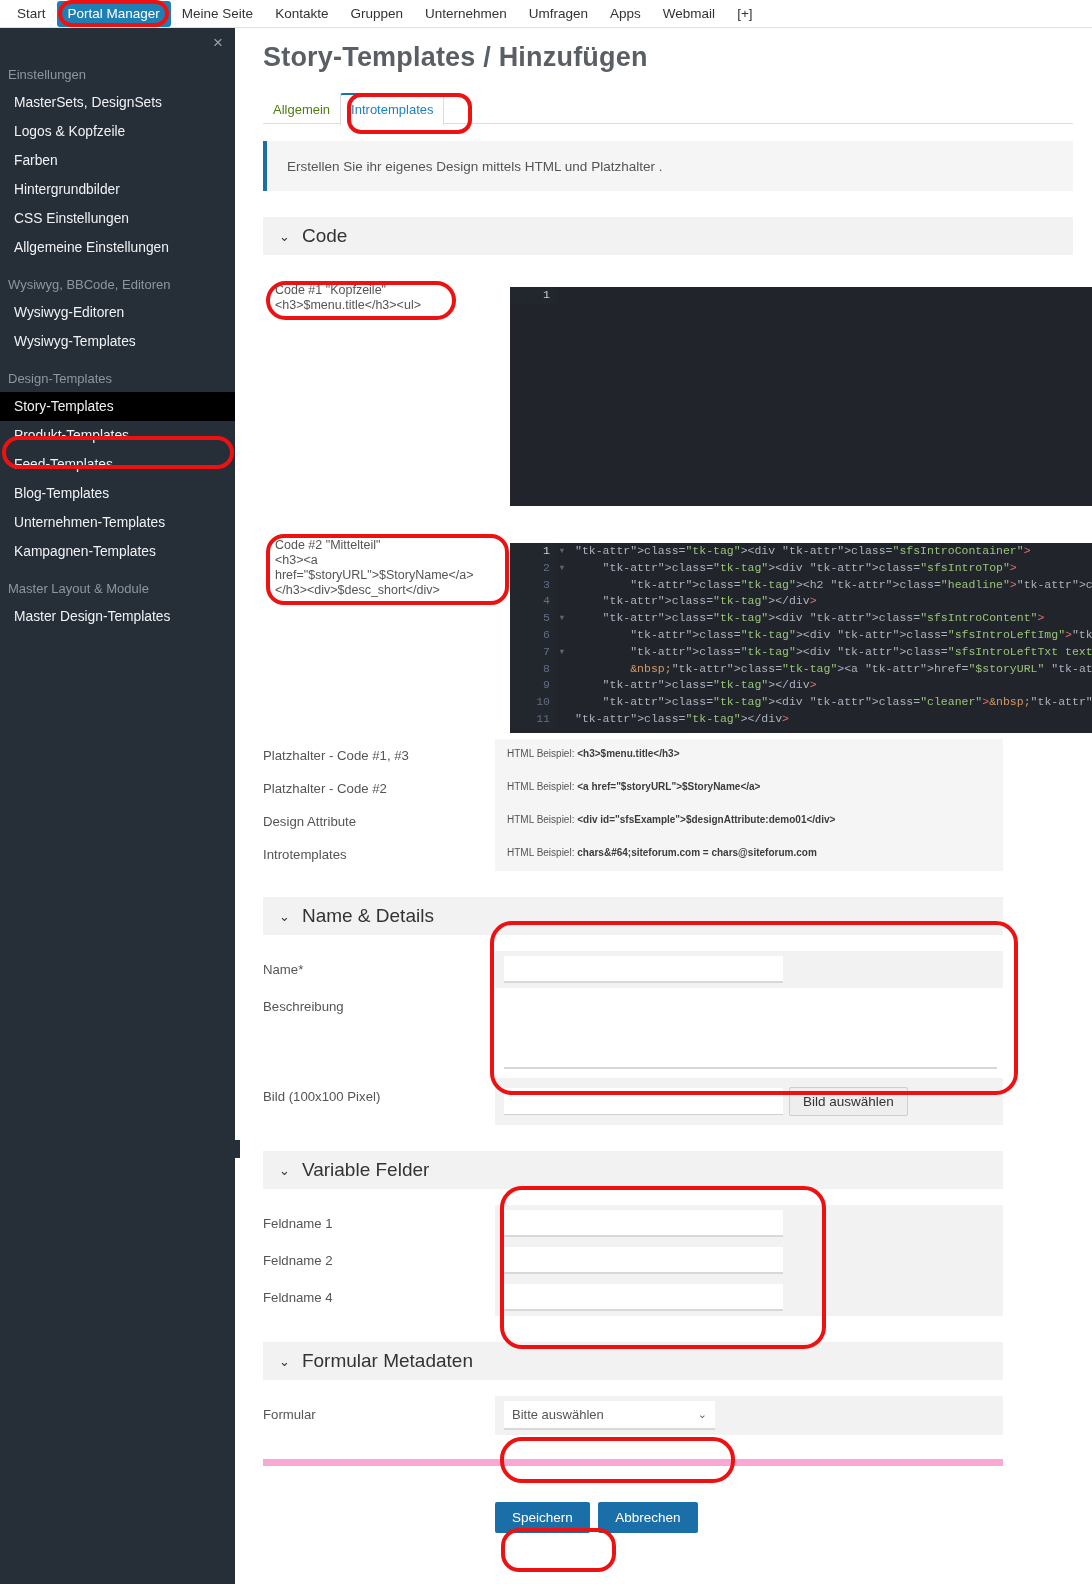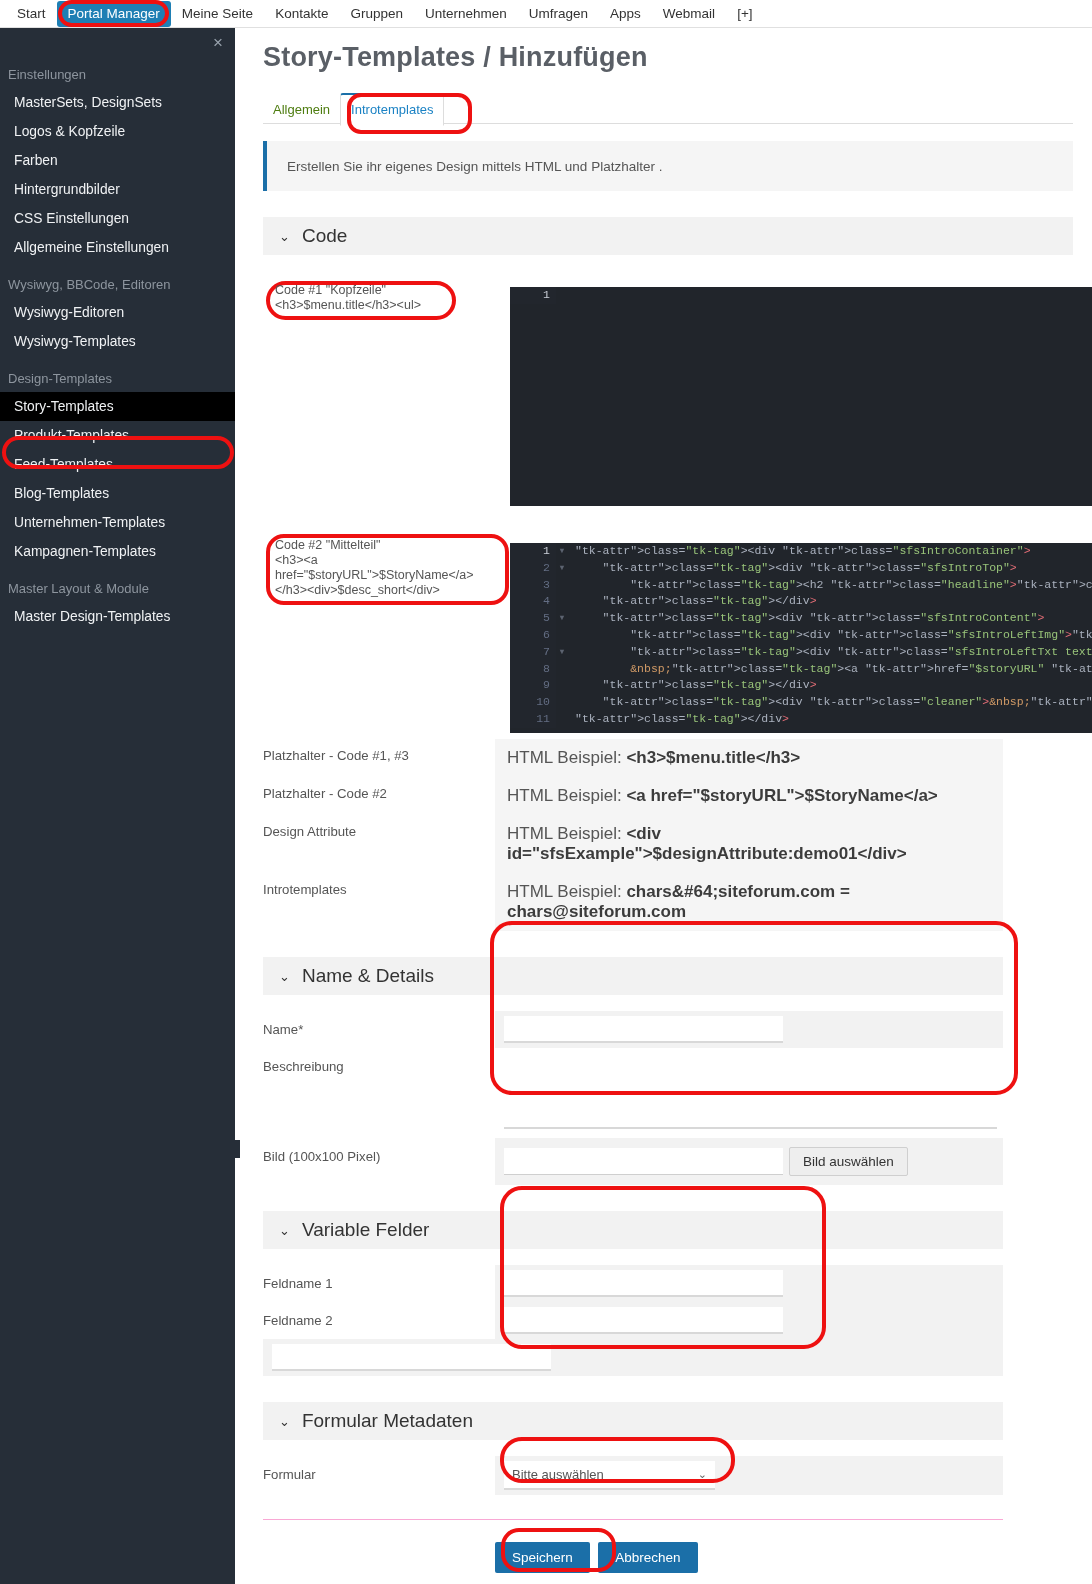--- a/index.html
+++ b/index.html
@@ -120,40 +120,40 @@
   .ed-row.first .ed-gutter { color:#c8cdd6; }
   .tk-tag  { color:#e06c75; }
   .tk-str  { color:#98c379; }
   .tk-ent  { color:#d19a66; }
 
   
   #ph-table { margin-left:28px; width:740px; }
   .ph-row { display:flex; }
   .ph-label { width:232px; font-size:13.2px; color:#555; padding:9px 0 9px 0; flex:none; }
   .ph-val {
-    flex:1; font-size:17px; color:#555; padding:9px 0 9px 12px;
+    flex:1; font-size:10px; color:#555; padding:9px 0 9px 12px;
     background:#f5f5f5;
   }
   .ph-val b { color:#3c3c3c; }
 
   
   .selbox {
     width:211px; height:29px; background:#ffffff;
     border:none; border-bottom:2px solid #d8d8d8;
     font-size:13px; color:#555; display:flex; align-items:center;
     padding:8px 8px; justify-content:space-between;
   }
   .selbox .carat { font-size:11px; color:#666; }
 
   
   .btn {
     display:inline-block; background:#1b6fa8; color:#fff; font-size:13.5px;
     padding:8px 17px; border:none; border-radius:2px; cursor:pointer;
   }
-  #btnbar { margin:24px 0 0 28px; width:740px; border-top:1px solid #f9a8d4; padding-top:22px; }
+  #btnbar { margin:24px 0 0 28px; width:740px; border-top:7px solid #f9a8d4; padding-top:36px; }
   #btnbar-inner { margin-left:232px; }
 
   
   .tarea {
     width:493px; height:76px; background:#ffffff;
     border:none; border-bottom:2px solid #d8d8d8;
     font-family:"Liberation Sans", sans-serif; font-size:13px; padding:4px 6px;
     resize:none;
   }
   .btn-grey {
@@ -315,20 +315,21 @@
           <div class="fieldwrap"><input class="txtinput" value="" style=""></div>
         </div>
       </div>
       <div class="frow">
         <div class="flabel">Feldname 2</div>
         <div class="fctl">
           <div class="fieldwrap"><input class="txtinput" value="" style=""></div>
         </div>
       </div>
       <div class="frow">
+        <div class="flabel">Feldname 4</div>
         <div class="fctl">
           <div class="fieldwrap"><input class="txtinput" value="" style=""></div>
         </div>
       </div>
     </div>
 
   <div class="section-head">
     <span class="chev">⌄</span>
     <span>Formular Metadaten</span>
   </div>

